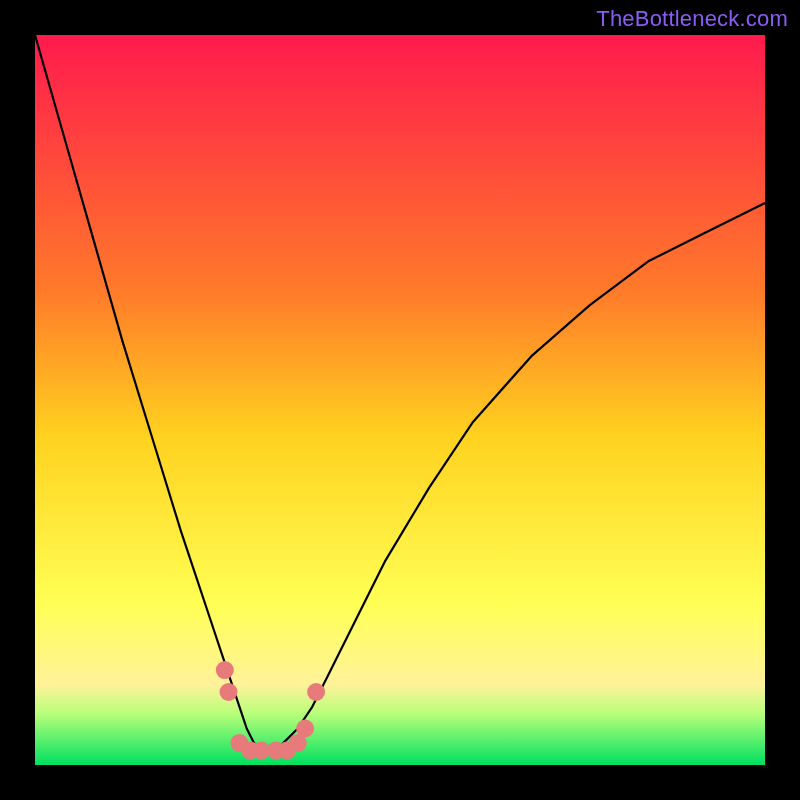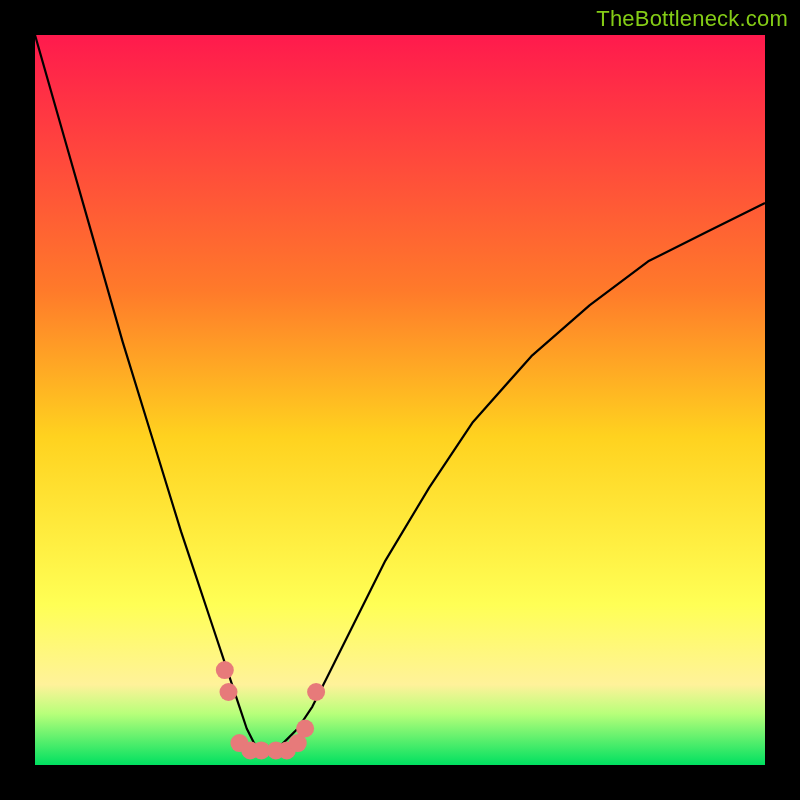--- a/index.html
+++ b/index.html
@@ -24,21 +24,21 @@
     left: 35px;
     top: 35px;
     width: 730px;
     height: 730px;
     overflow: hidden;
   }
   .watermark {
     position: absolute;
     top: 6px;
     right: 12px;
-    color: #84cc16;
+    color: #8b5cf6;
     font-size: 22px;
     letter-spacing: 0.2px;
     z-index: 5;
     font-weight: 500;
     margin-left: 15px;
   }
   svg { display: block; }
 </style>
 </head>
 <body>

